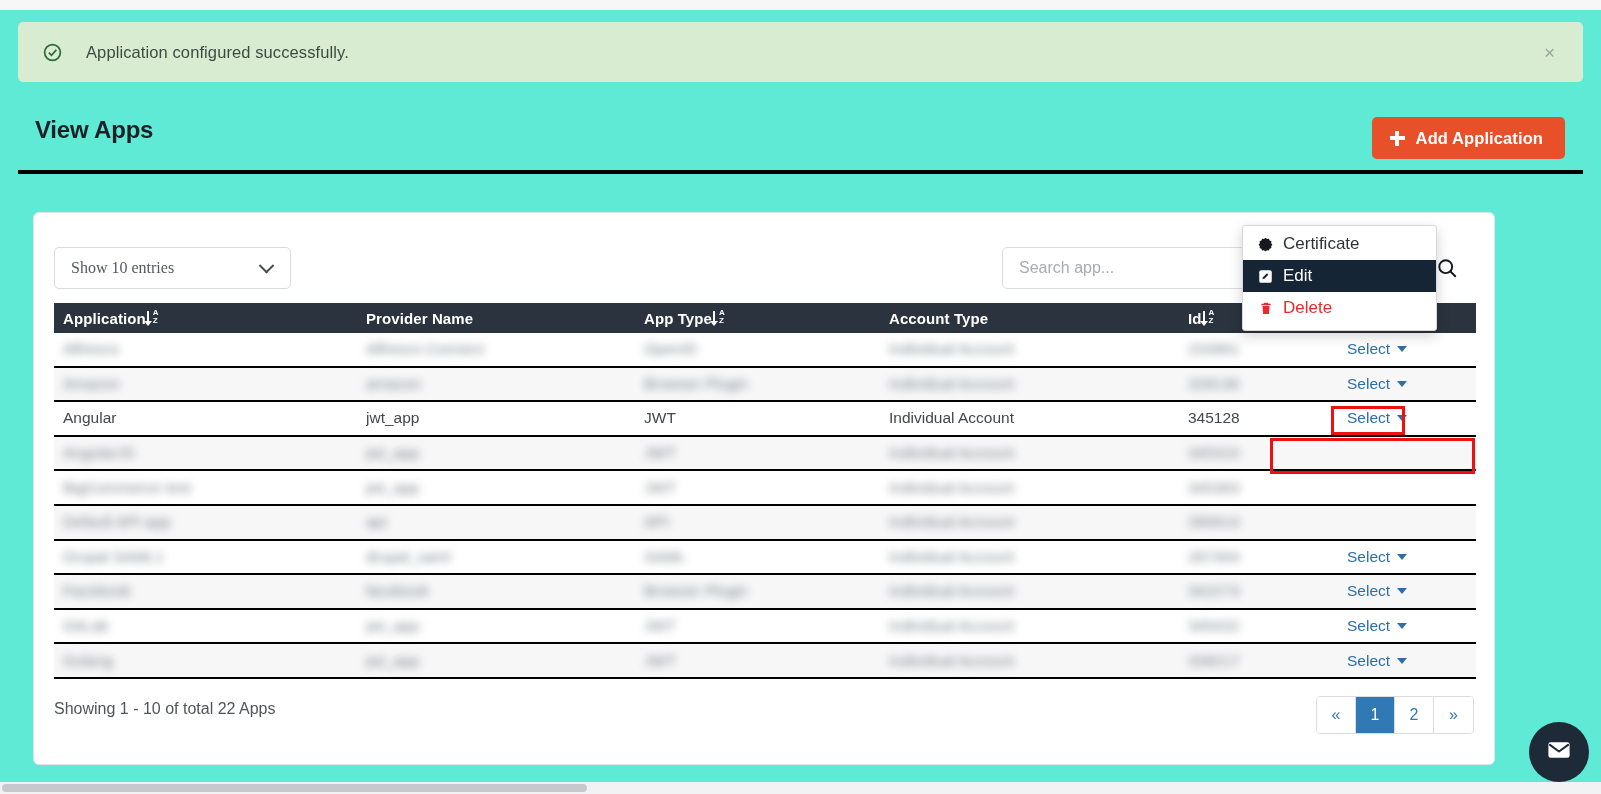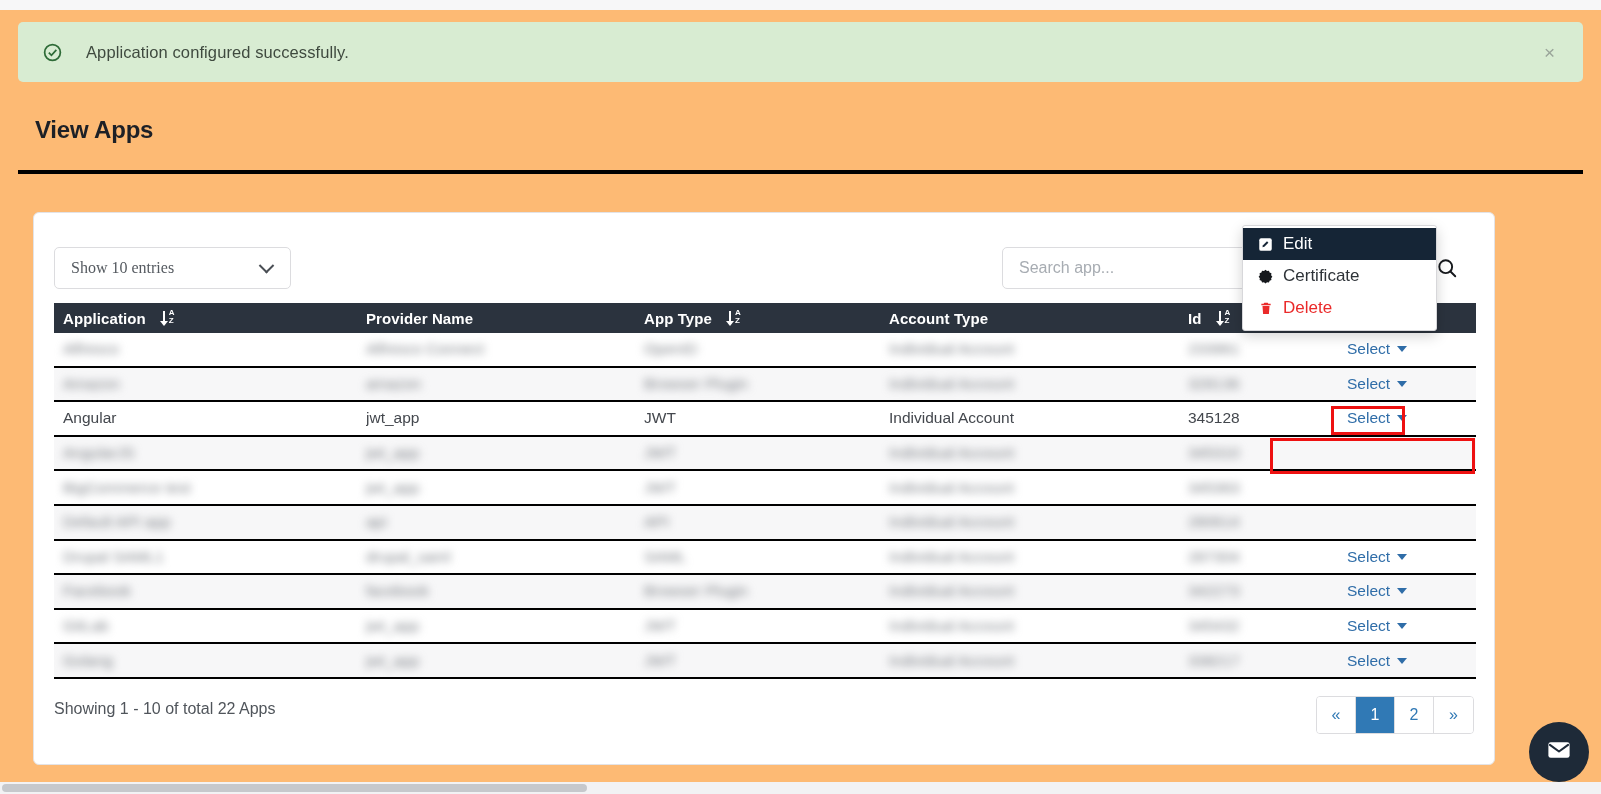--- a/index.html
+++ b/index.html
@@ -9,21 +9,21 @@
     overflow: hidden;
     background: #ffffff;
     font-family: "Liberation Sans", sans-serif;
     -webkit-font-smoothing: antialiased;
   }
 
   #page {
     position: relative;
     width: 1601px;
     height: 794px;
-    background: #fdba74;
+    background: #5eead4;
   }
 
   
   .top-strip {
     position: absolute; left: 0; top: 0;
     width: 1601px; height: 10px;
     background: #f7f7f8;
   }
 
   
@@ -176,21 +176,21 @@
     height: 30px;
     background: #2b333e;
     align-items: center;
   }
   .tbl-head .th {
     font-size: 15px;
     font-weight: bold;
     color: #ffffff;
     display: flex;
     align-items: flex-end;
-    gap: 17px;
+    gap: 1px;
     letter-spacing: .1px;
     cursor: pointer;
   }
   .tbl-head .th.static { cursor: default; }
   .c-app    { width: 312px; padding-left: 9px; }
   .c-prov   { width: 278px; }
   .c-type   { width: 245px; }
   .c-acct   { width: 299px; }
   .c-id     { width: 150px; }
   .c-act    { width: 129px; padding-left: 9px; }
@@ -354,20 +354,24 @@
         <circle cx="12" cy="12" r="9"></circle>
         <polyline points="7.8,12.2 10.8,15.2 16.4,9"></polyline>
       </svg>
     </span>
     <span class="alert-text">Application configured successfully.</span>
     <span class="alert-close">×</span>
   </div>
 
   <div class="page-header">
     <div class="page-title">View Apps</div>
+    <button class="add-btn">
+      <span class="plus-glyph"></span>
+      <span>Add Application</span>
+    </button>
   </div>
 
   <div class="card">
 
     <div class="entries-select">
       <span class="lbl">Show 10 entries</span>
       <span class="chev"></span>
     </div>
 
     <div class="search-wrap">
@@ -541,36 +545,36 @@
 
     <div class="pager" id="pager">
         <div class="pg">«</div>
         <div class="pg active">1</div>
         <div class="pg">2</div>
         <div class="pg">»</div>
       </div>
   </div>
 
   <div class="dropdown">
+    <div class="dd-item">
+      <span class="dd-ico">
+        <svg width="15" height="15" viewBox="0 0 24 24" fill="#16191d">
+          <path d="M12 1.2l2.4 2 3.1-.5 1.1 2.9 2.9 1.1-.5 3.1 2 2.4-2 2.4.5 3.1-2.9 1.1-1.1 2.9-3.1-.5-2.4 2-2.4-2-3.1.5-1.1-2.9-2.9-1.1.5-3.1-2-2.4 2-2.4-.5-3.1 2.9-1.1L6.5 2.7l3.1.5z"></path>
+        </svg>
+      </span>
+      <span>Certificate</span>
+    </div>
     <div class="dd-item active">
       <span class="dd-ico">
         <svg width="15" height="15" viewBox="0 0 24 24" fill="#ffffff">
           <rect x="2" y="2" width="20" height="20" rx="3" fill="#ffffff"></rect>
           <path d="M7 16.5l1-3.2 6.4-6.4 2.2 2.2-6.4 6.4z" fill="#152536"></path>
         </svg>
       </span>
       <span>Edit</span>
-    </div>
-    <div class="dd-item">
-      <span class="dd-ico">
-        <svg width="15" height="15" viewBox="0 0 24 24" fill="#16191d">
-          <path d="M12 1.2l2.4 2 3.1-.5 1.1 2.9 2.9 1.1-.5 3.1 2 2.4-2 2.4.5 3.1-2.9 1.1-1.1 2.9-3.1-.5-2.4 2-2.4-2-3.1.5-1.1-2.9-2.9-1.1.5-3.1-2-2.4 2-2.4-.5-3.1 2.9-1.1L6.5 2.7l3.1.5z"></path>
-        </svg>
-      </span>
-      <span>Certificate</span>
     </div>
     <div class="dd-item danger">
       <span class="dd-ico">
         <svg width="14" height="15" viewBox="0 0 24 24" fill="#ea2a2a">
           <path d="M9 2h6l1 2h4v2.4H4V4h4zM6 7.5h12l-1 14.1H7z"></path>
         </svg>
       </span>
       <span>Delete</span>
     </div>
   </div>

